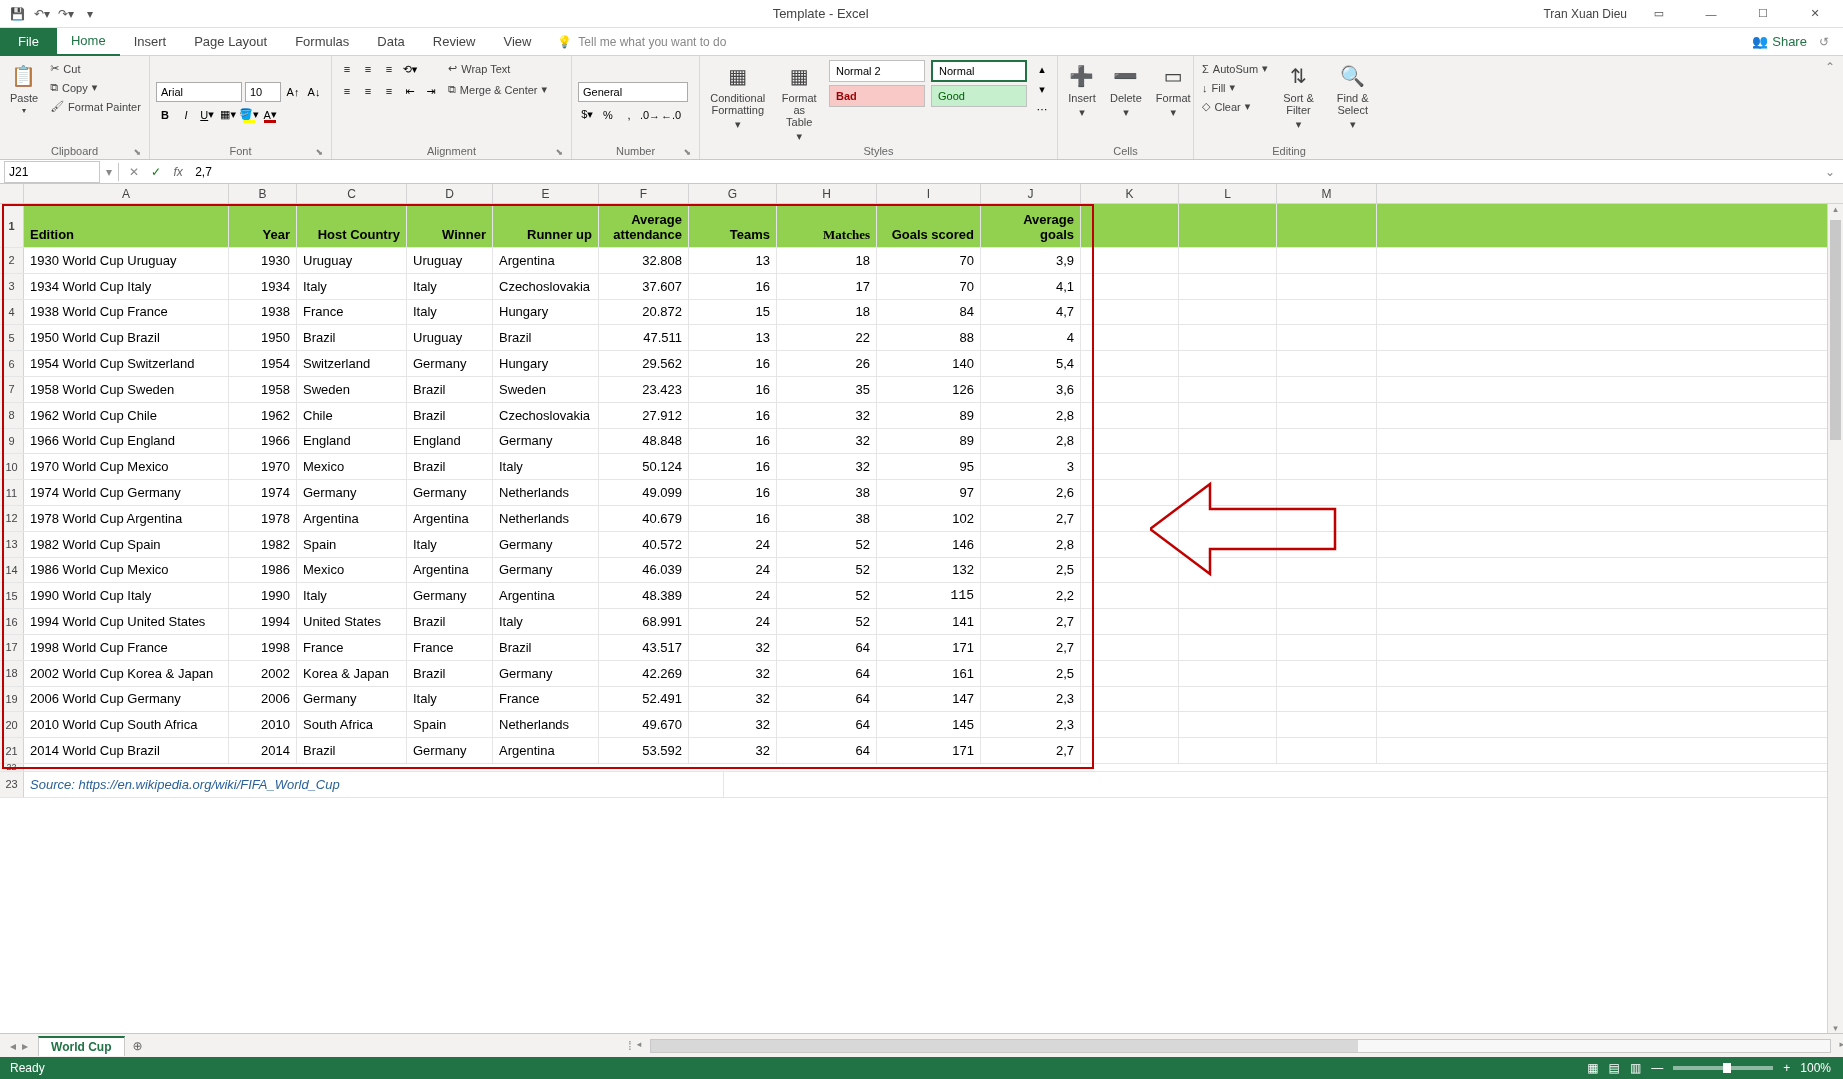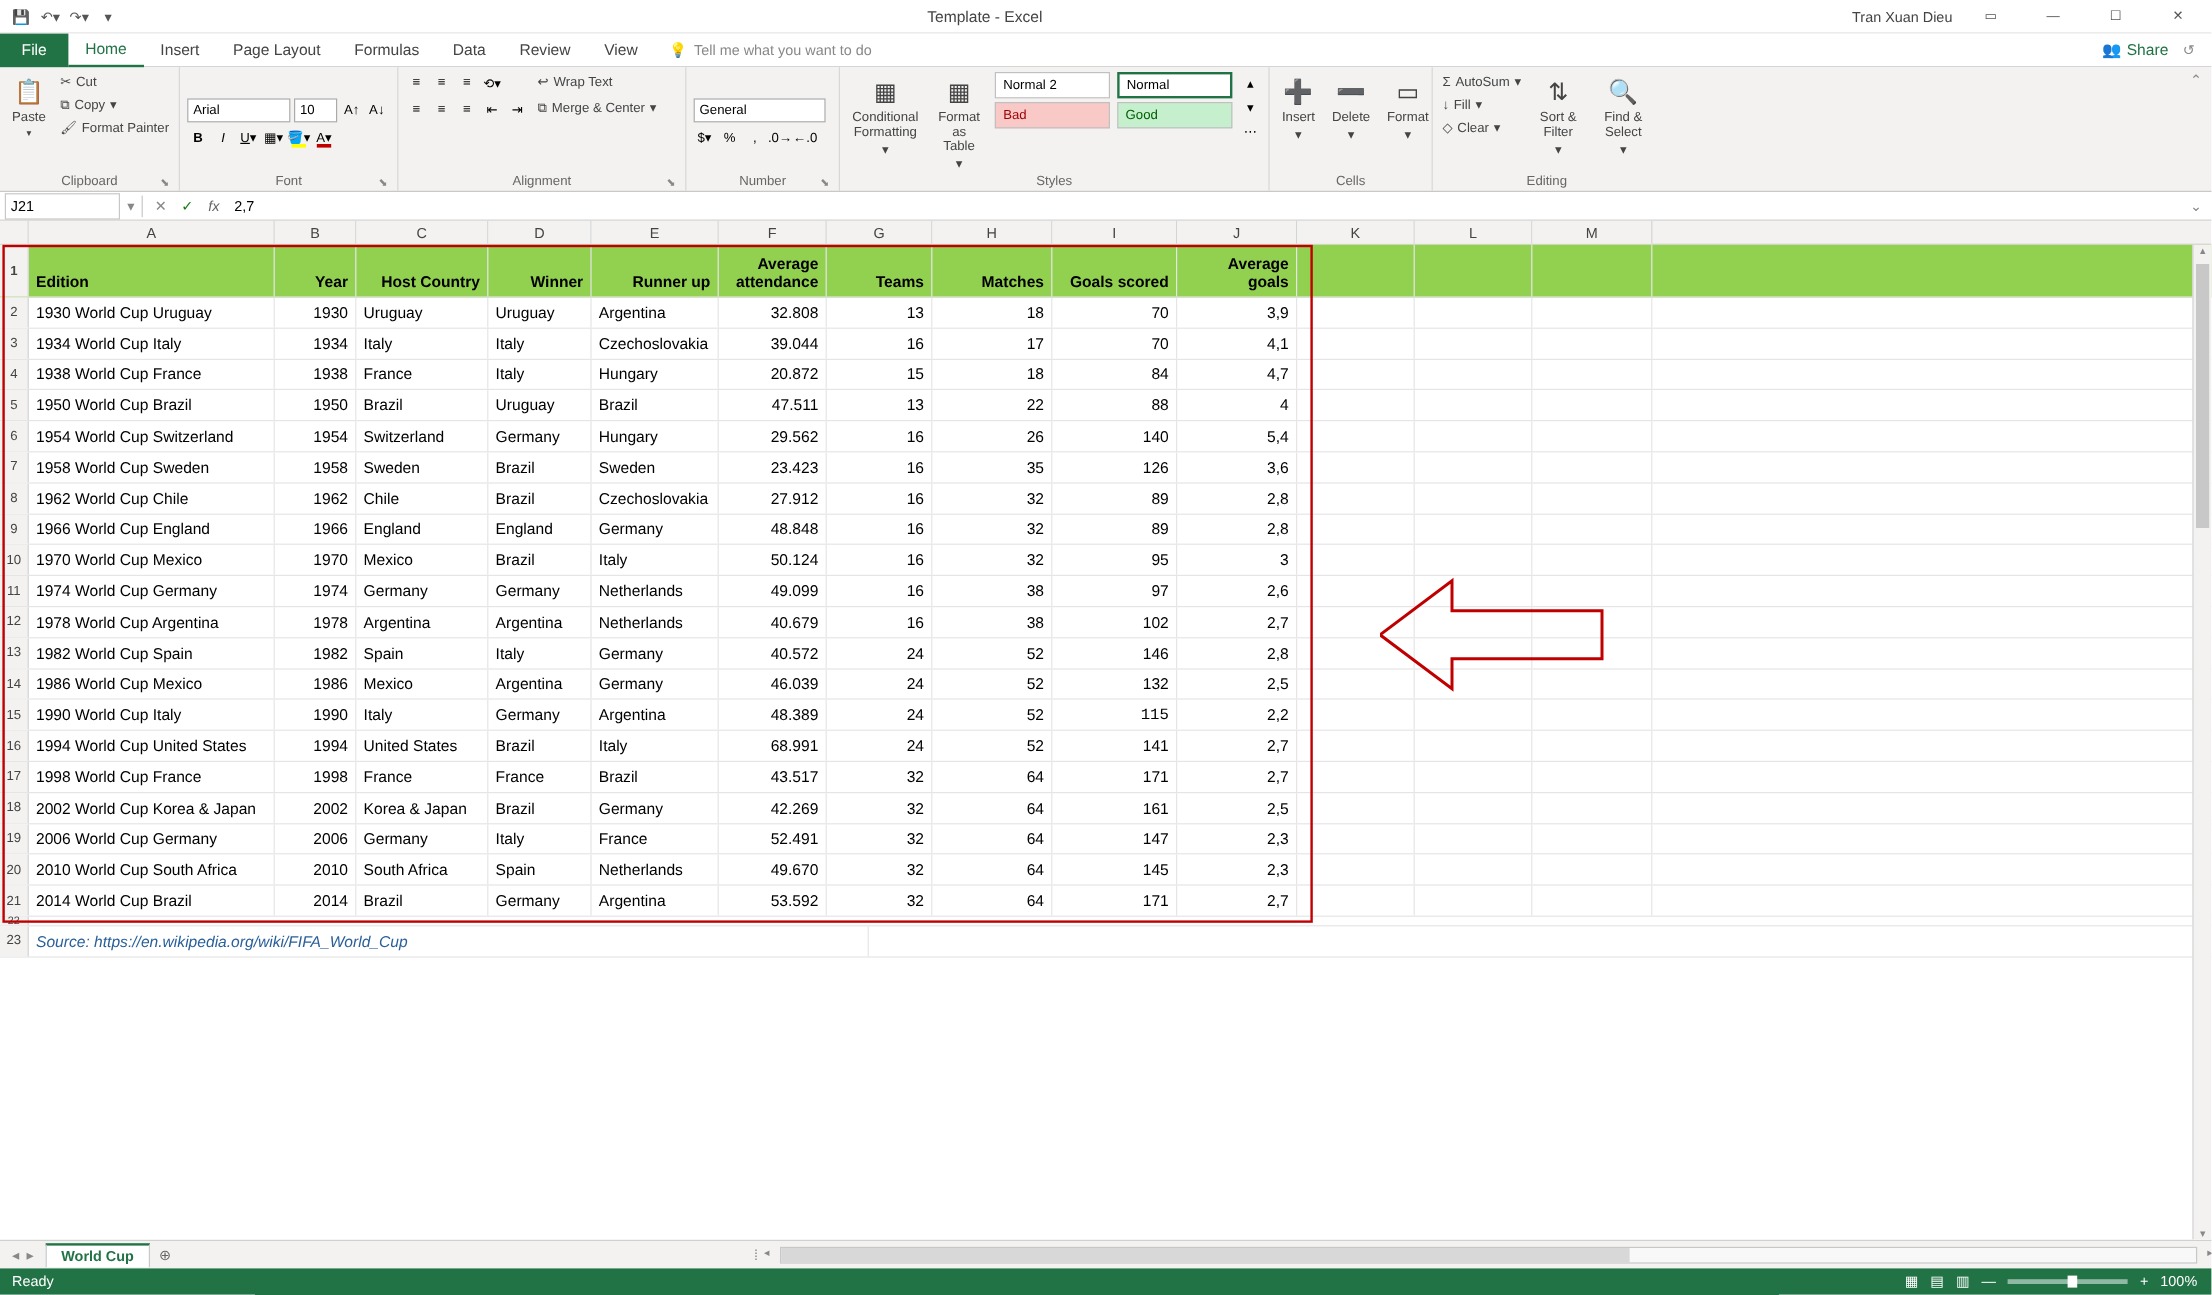--- a/index.html
+++ b/index.html
@@ -39,21 +39,21 @@
 .font-select { width: 86px; height: 20px; border: 1px solid #ababab; background: #fff; font-size: 11px; padding: 0 4px; }
 .size-select { width: 36px; height: 20px; border: 1px solid #ababab; background: #fff; font-size: 11px; padding: 0 4px; }
 .sq { width: 18px; height: 18px; display: flex; align-items: center; justify-content: center; font-size: 11px; border: 1px solid transparent; cursor: pointer; }
 
 .num-select { width: 110px; height: 20px; border: 1px solid #ababab; background: #fff; font-size: 11px; padding: 0 4px; }
 
 .styles-gallery { display: grid; grid-template-columns: 96px 96px; grid-auto-rows: 22px; gap: 3px 6px; }
 .style-chip { border: 1px solid #c0c0c0; display: flex; align-items: center; padding: 0 6px; font-size: 11px; cursor: pointer; background:#fff; }
 .style-normal2 { }
 .style-normal { border: 2px solid #217346; }
-.style-bad { background: #f8c9c6; color: #9c0006; }
+.style-bad { background: #f8c9c6; color: #9c0006; font-weight: bold; }
 .style-good { background: #c6efce; color: #006100; }
 
 .editing-body { display: flex; flex-direction: column; gap: 2px; }
 
 
 .formula-bar { height: 24px; display: flex; align-items: center; border-bottom: 1px solid #c8c8c8; background: #fff; }
 .name-box { width: 96px; height: 22px; border: 1px solid #c8c8c8; margin: 0 4px; padding: 0 4px; font-size: 12px; display: flex; align-items: center; }
 .fx-btn { width: 22px; text-align: center; color: #666; cursor: pointer; font-style: italic; }
 .fx-cancel { color: #888; padding: 0 6px; cursor: pointer; }
 .fx-confirm { color: #107c10; padding: 0 6px; cursor: pointer; }
@@ -308,21 +308,21 @@
   <div class="rows" id="rows">
       <div class="r header-row">
         <div class="rh">1</div>
         <div class="c" style="justify-content: flex-start; width: 205px;">Edition</div>
         <div class="c num" style="justify-content: flex-end; width: 68px; text-align: right;">Year</div>
         <div class="c num" style="width: 110px;">Host Country</div>
         <div class="c num" style="width: 86px;">Winner</div>
         <div class="c num" style="width: 106px;">Runner up</div>
         <div class="c ctr" style="justify-content: flex-end; width: 90px; text-align: right;">Average attendance</div>
         <div class="c ctr" style="justify-content: flex-end; width: 88px; text-align: right;">Teams</div>
-        <div class="c ctr" style="justify-content: flex-end; width: 100px; text-align: right;">Matches</div>
+        <div class="c ctr" style="justify-content: flex-end; width: 100px; text-align: right; font-family: Liberation Serif, serif;">Matches</div>
         <div class="c ctr" style="justify-content: flex-end; width: 104px; text-align: right;">Goals scored</div>
         <div class="c ctr" style="justify-content: flex-end; width: 100px; text-align: right;">Average goals</div>
         <div class="c num" style="justify-content: center; width: 98px;"></div>
         <div class="c num" style="justify-content: center; width: 98px;"></div>
         <div class="c num" style="justify-content: center; width: 100px;"></div>
       </div>
       <div class="r">
         <div class="rh">2</div>
         <div class="c" style="width: 205px;">1930 World Cup Uruguay</div>
         <div class="c num" style="width: 68px;">1930</div>
@@ -338,21 +338,21 @@
         <div class="c" style="width: 98px;"></div>
         <div class="c" style="width: 100px;"></div>
       </div>
       <div class="r">
         <div class="rh">3</div>
         <div class="c" style="width: 205px;">1934 World Cup Italy</div>
         <div class="c num" style="width: 68px;">1934</div>
         <div class="c" style="width: 110px;">Italy</div>
         <div class="c" style="width: 86px;">Italy</div>
         <div class="c" style="width: 106px;">Czechoslovakia</div>
-        <div class="c num" style="width: 90px;">39.044</div>
+        <div class="c num" style="width: 90px;">37.607</div>
         <div class="c num" style="width: 88px;">16</div>
         <div class="c num" style="width: 100px;">17</div>
         <div class="c num" style="width: 104px;">70</div>
         <div class="c num" style="width: 100px;">4,1</div>
         <div class="c" style="width: 98px;"></div>
         <div class="c" style="width: 98px;"></div>
         <div class="c" style="width: 100px;"></div>
       </div>
       <div class="r">
         <div class="rh">4</div>

